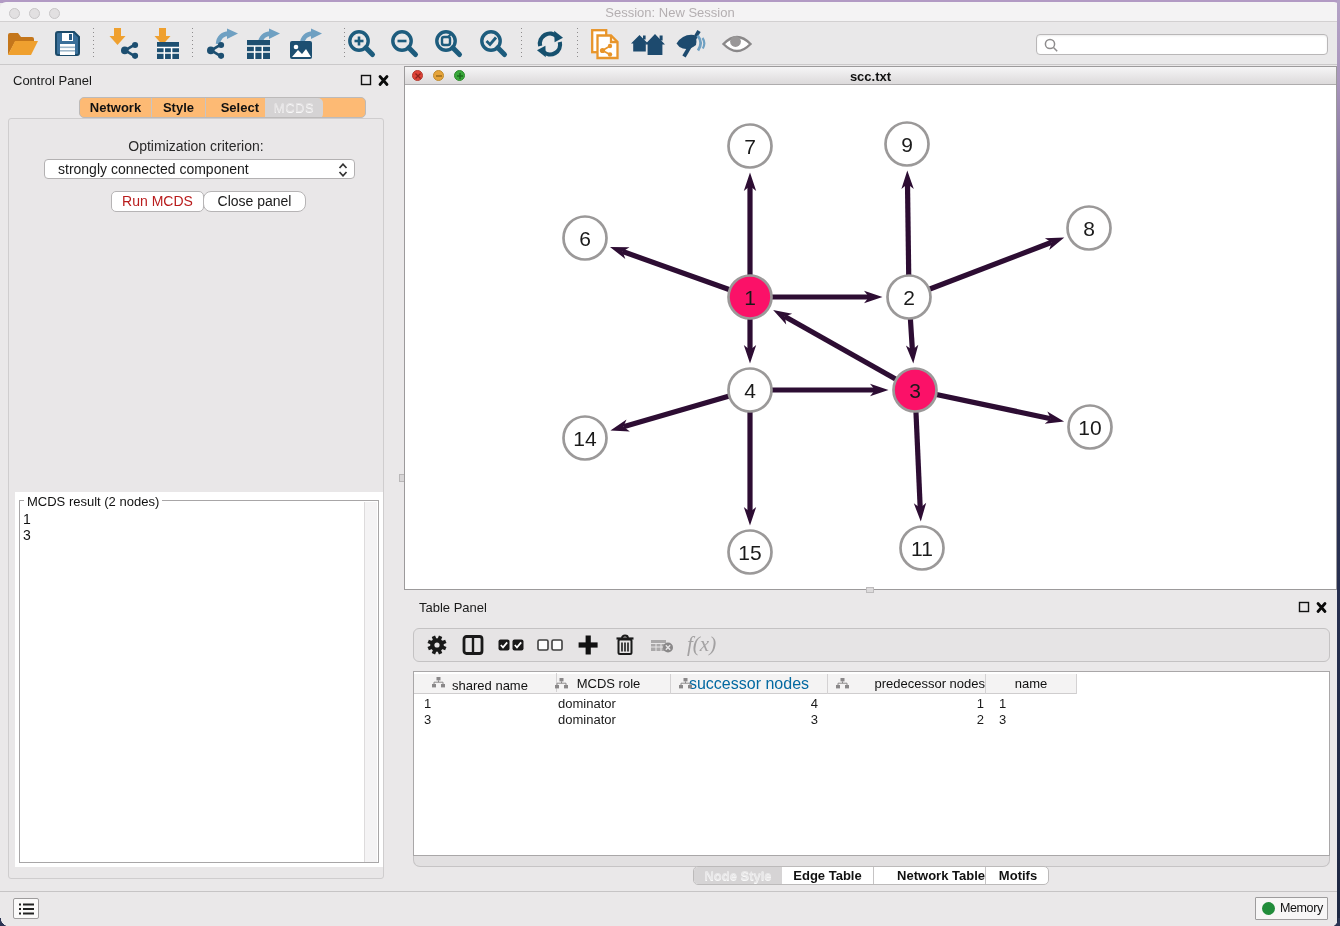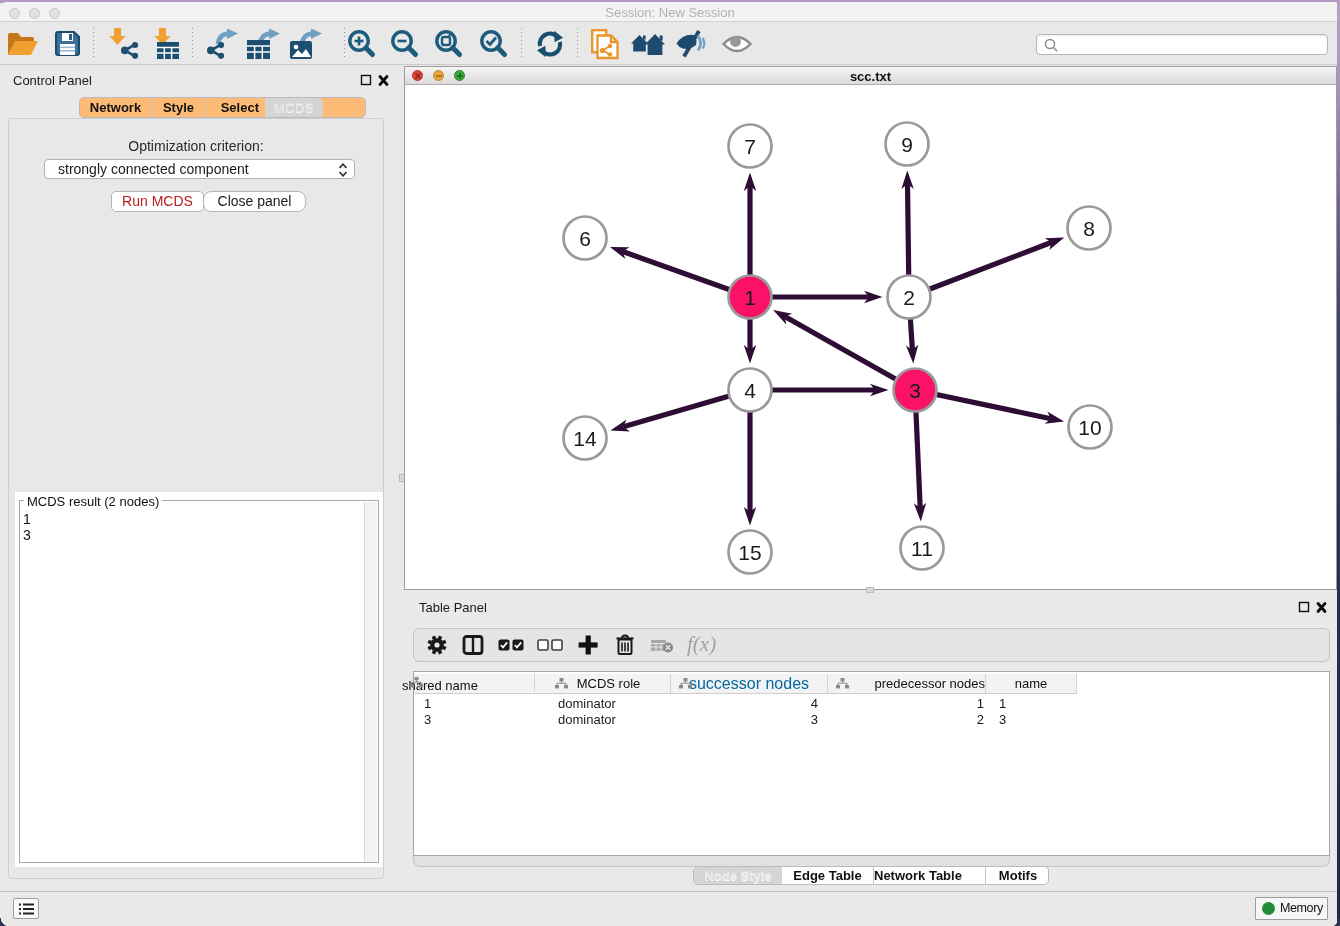--- a/index.html
+++ b/index.html
@@ -343,21 +343,21 @@
       </g>
 <circle cx="18" cy="9.5" r="5" fill="#8a8889"></circle>
       <path d="M15.8 7.3 L20.2 11.7 M20.2 7.3 L15.8 11.7" stroke="#e7e5e6" stroke-width="1.4"></path>
     </g>
   </svg>
 <div class="abs" style="left:687px;top:632px;font-family:'Liberation Serif',serif;font-style:italic;font-size:21px;color:#a3a1a2;">f(x)</div>
 
 <div class="abs" style="left:413px;top:856px;width:917px;height:11px;background:#e2e0e1;border:1px solid #c6c4c5;border-top:none;border-radius:0 0 7px 7px;"></div>
 <div class="abs" style="left:413px;top:671px;width:917px;height:185px;background:#fff;border:1px solid #a9a7a8;"></div>
 <div class="abs" style="left:414px;top:674px;width:663px;height:20px;background:#f4f3f3;border-bottom:1px solid #cfcdce;"></div>
-<div class="abs" style="left:402px;top:673px;width:133px;height:19px;border-right:1px solid #d4d2d3;font-size:13px;color:#111;text-align:left;line-height:25px;"><svg width="13" height="11" viewBox="0 0 13 11" style="position:absolute;left:8px;top:4px">
+<div class="abs" style="left:424px;top:673px;width:133px;height:19px;border-right:1px solid #d4d2d3;font-size:13px;color:#111;text-align:center;line-height:25px;"><svg width="13" height="11" viewBox="0 0 13 11" style="position:absolute;left:8px;top:4px">
       <g fill="#8a8889">
         <rect x="4.5" y="0" width="4" height="3.4"></rect>
         <rect x="0" y="7" width="4" height="3.4"></rect>
         <rect x="9" y="7" width="4" height="3.4"></rect>
       </g>
       <path d="M6.5 3.4 L6.5 5.2 M2 7 L2 5.2 L11 5.2 L11 7" fill="none" stroke="#8a8889" stroke-width="1"></path>
     </svg>shared name</div>
 <div class="abs" style="left:547px;top:674px;width:124px;height:20px;border-right:1px solid #d4d2d3;font-size:13px;color:#111;text-align:center;line-height:20px;"><svg width="13" height="11" viewBox="0 0 13 11" style="position:absolute;left:8px;top:4px">
       <g fill="#8a8889">
         <rect x="4.5" y="0" width="4" height="3.4"></rect>
@@ -390,21 +390,21 @@
 <div class="abs" style="left:999px;top:696px;font-size:13px;color:#1a1a1a;">1</div>
 <div class="abs" style="left:424px;top:712px;font-size:13px;color:#1a1a1a;">3</div>
 <div class="abs" style="left:558px;top:712px;font-size:13px;color:#1a1a1a;">dominator</div>
 <div class="abs" style="left:671px;top:712px;width:147px;font-size:13px;color:#1a1a1a;text-align:right;">3</div>
 <div class="abs" style="left:828px;top:712px;width:156px;font-size:13px;color:#1a1a1a;text-align:right;">2</div>
 <div class="abs" style="left:999px;top:712px;font-size:13px;color:#1a1a1a;">3</div>
 
 <div class="abs" style="left:693px;top:866px;width:356px;height:19px;background:#fff;border:1px solid #bcbaba;border-radius:5px;overflow:hidden;font-size:13px;font-weight:bold;color:#111;">
   <div class="abs" style="left:0;top:0;width:88px;height:19px;background:#d6d4d5;text-align:center;line-height:18px;color:#e9e8e9;text-shadow:0 1px 0 #fafafa;">Node Style</div>
   <div class="abs" style="left:88px;top:0;width:92px;height:19px;border-right:1px solid #c6c4c5;text-align:center;line-height:18px;">Edge Table</div>
-  <div class="abs" style="left:180px;top:0;width:112px;height:19px;border-right:1px solid #c6c4c5;text-align:left;line-height:18px;">Network Table</div>
+  <div class="abs" style="left:180px;top:0;width:112px;height:19px;border-right:1px solid #c6c4c5;text-align:right;line-height:18px;">Network Table</div>
   <div class="abs" style="left:292px;top:0;width:64px;height:19px;text-align:center;line-height:18px;">Motifs</div>
 </div>
 
 <div class="abs" style="left:0;top:891px;width:1340px;height:35px;background:#eae8e9;border-top:1px solid #c6c4c5;"></div>
 <div class="abs" style="left:13px;top:898px;width:26px;height:21px;background:#fbfafa;border:1px solid #9e9c9d;border-radius:2px;"></div>
 <svg class="abs" style="left:19px;top:903px" width="15" height="12" viewBox="0 0 15 12">
     <g fill="#222">
       <rect x="0" y="0.5" width="2" height="2"></rect>
       <rect x="0" y="5" width="2" height="2"></rect>
       <rect x="0" y="9.5" width="2" height="2"></rect>

